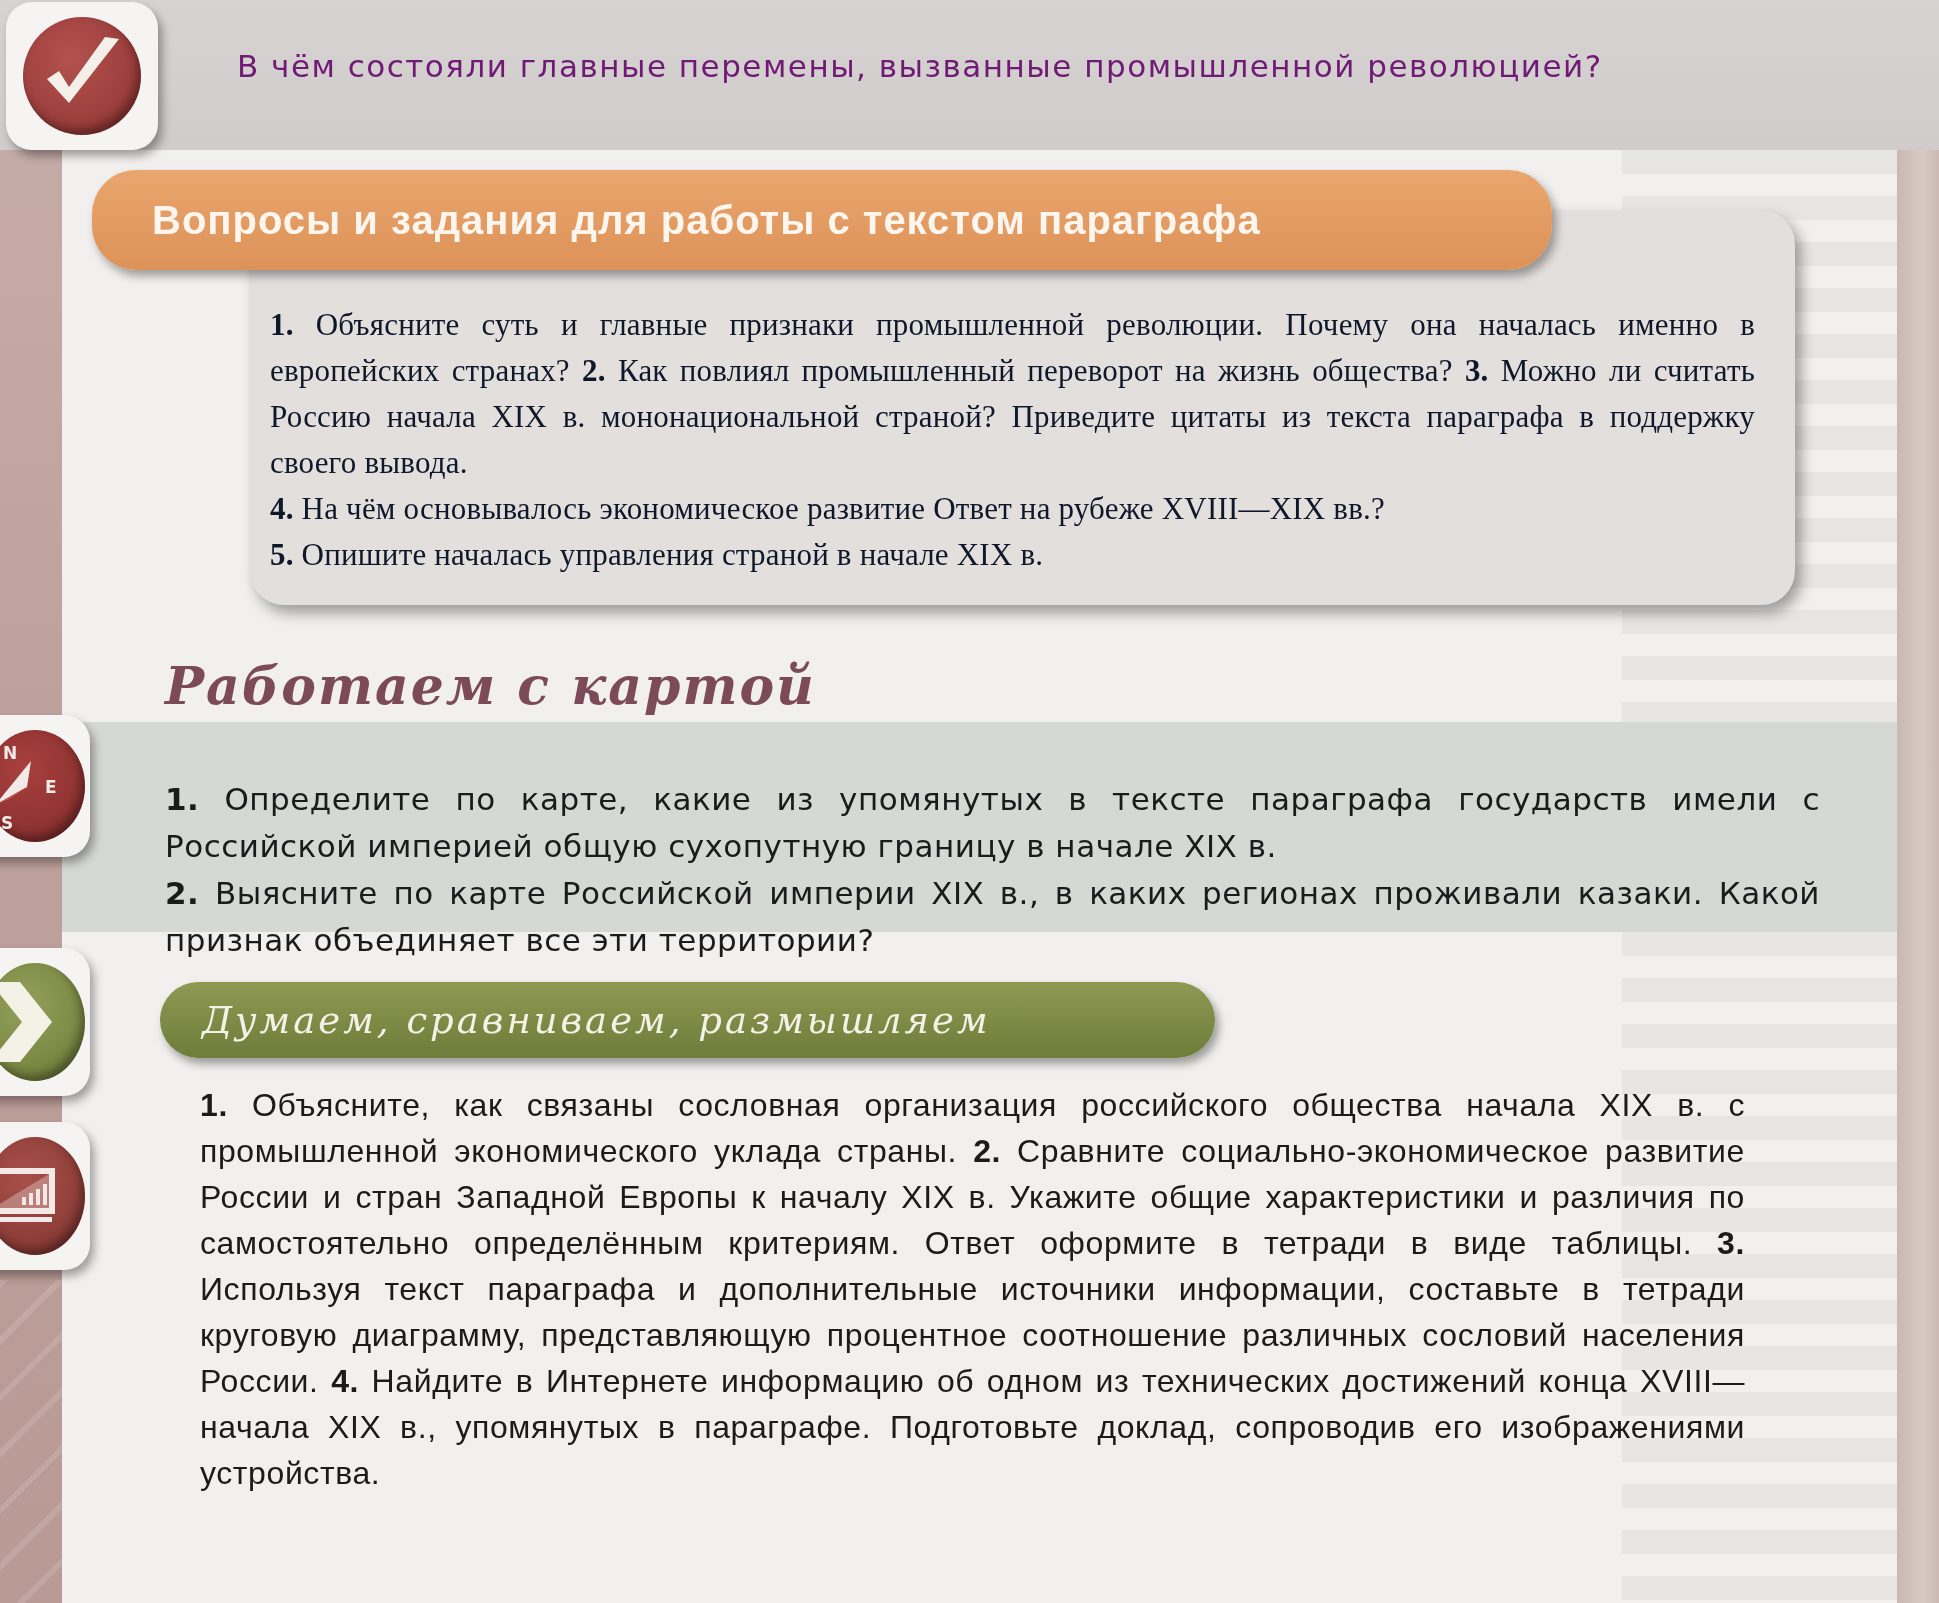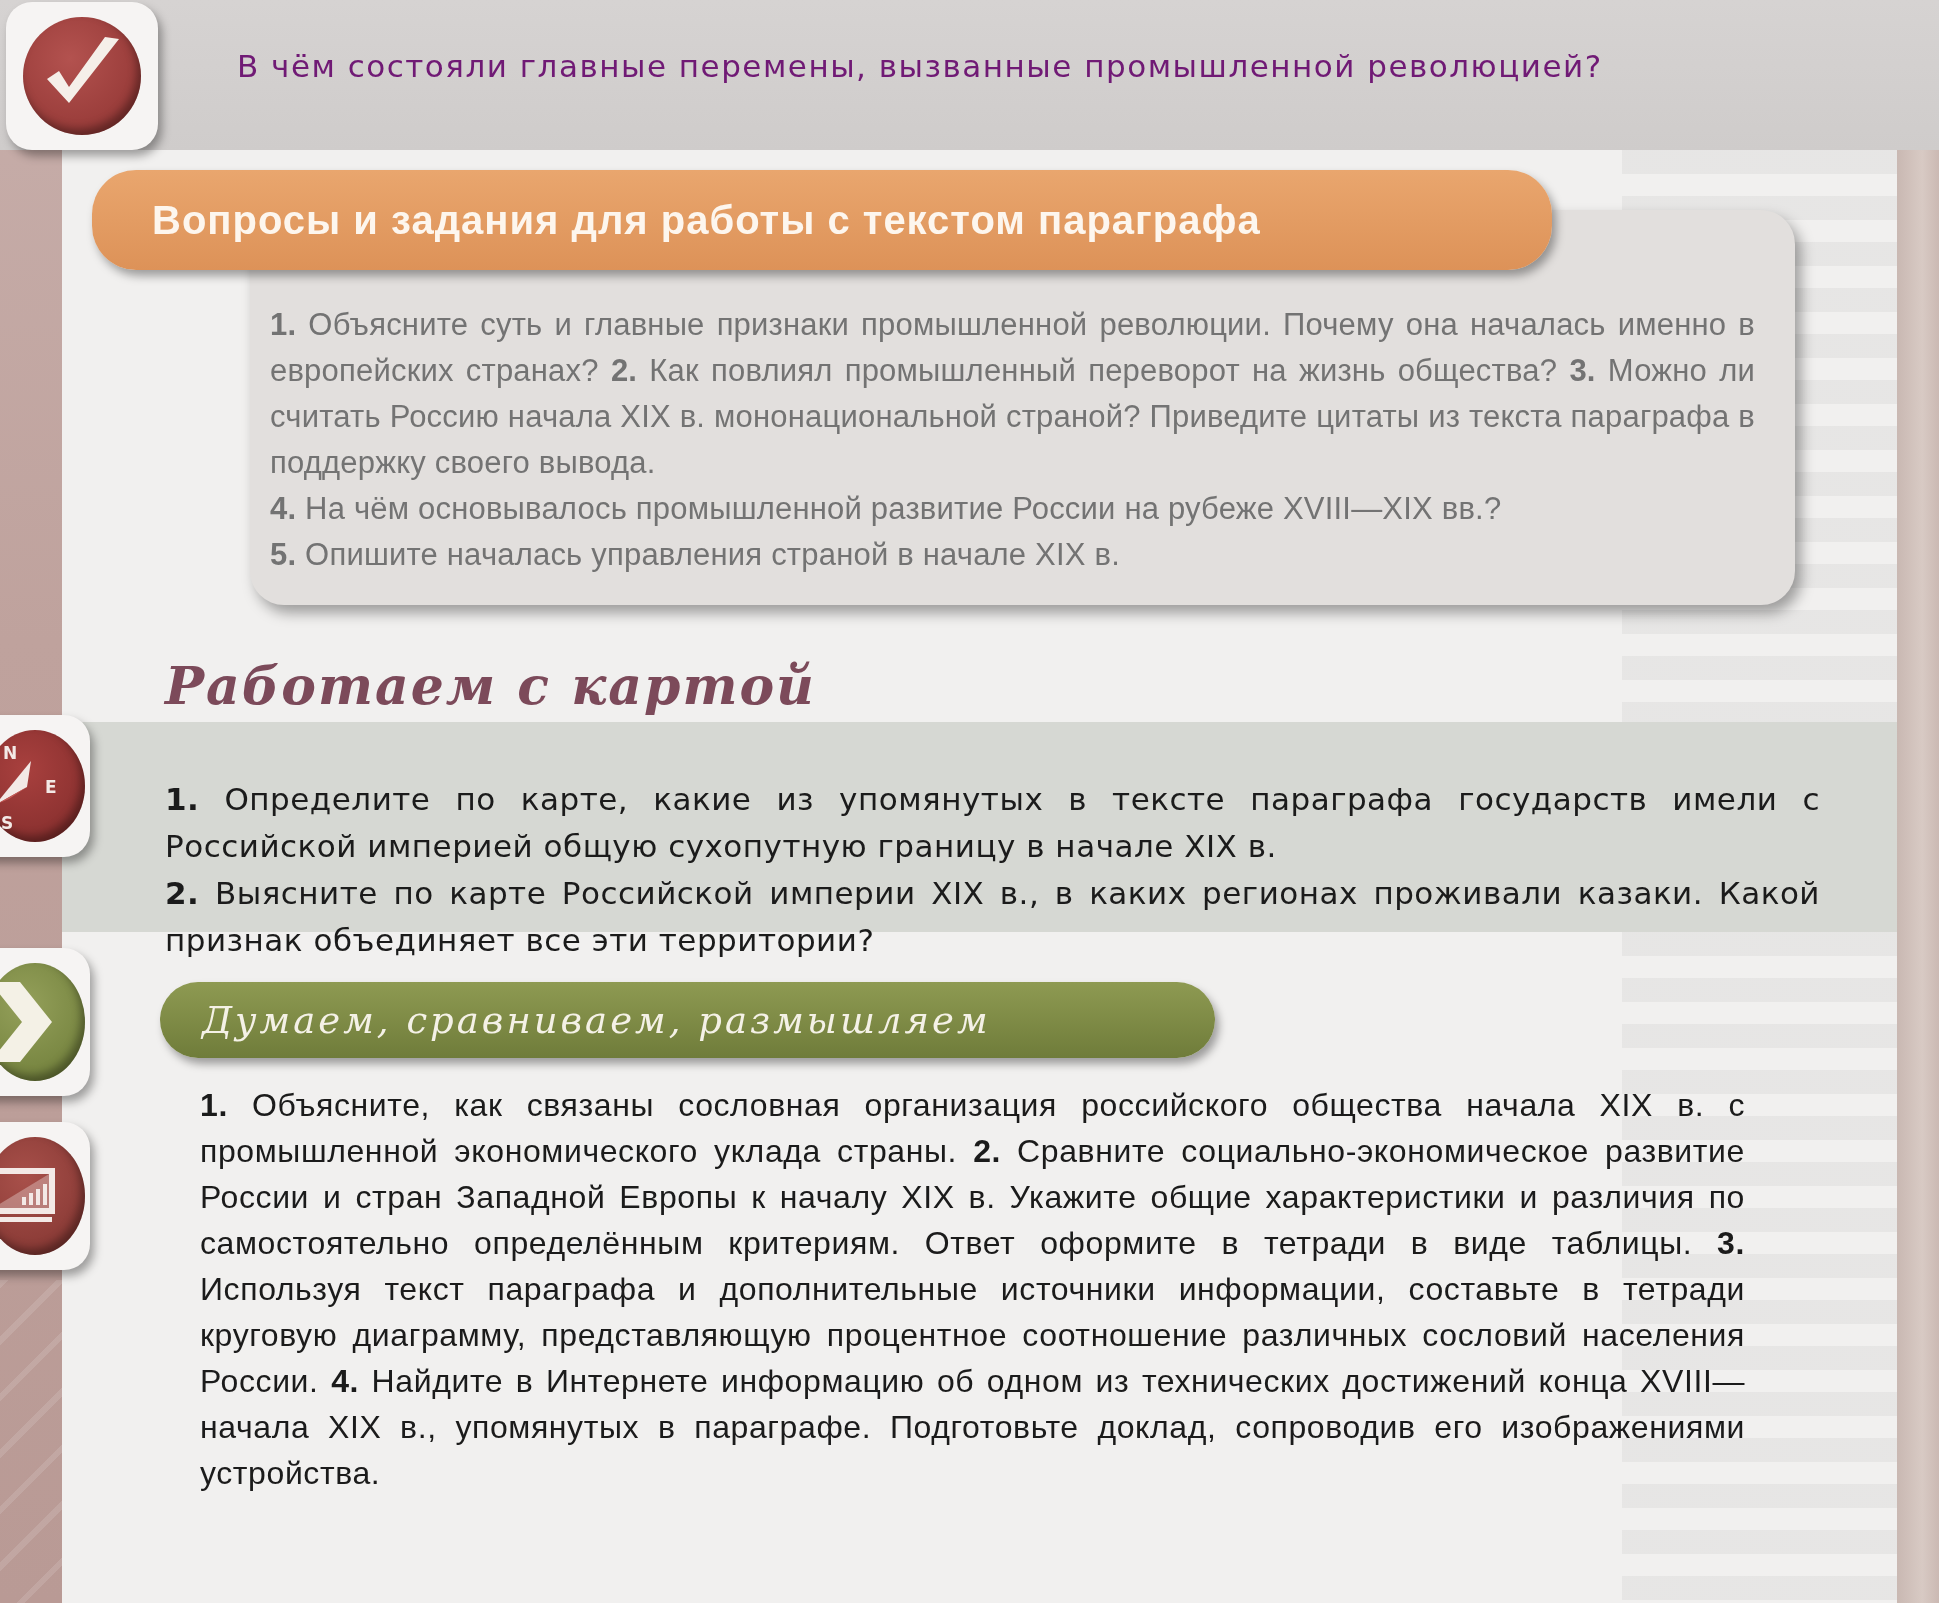--- a/index.html
+++ b/index.html
@@ -66,22 +66,22 @@
       color: #fdf6ee; font-family: "Liberation Sans", sans-serif; font-weight: bold;
       font-size: 40px; letter-spacing: 1px;
     }
     .tasks-box {
       position: absolute; left: 250px; top: 210px; width: 1545px; height: 395px;
       background: #e2dfdd; border-radius: 34px;
       box-shadow: 6px 8px 14px rgba(0,0,0,0.35);
       padding: 92px 40px 0 20px;
     }
     .tasks-text {
-      font-family: Liberation Sans, sans-serif; font-size: 31px; line-height: 46px;
-      color: #737373; text-align: justify; letter-spacing: 0.2px;
+      font-family: Liberation Serif, serif; font-size: 31px; line-height: 46px;
+      color: #0f172a; text-align: justify; letter-spacing: 0.2px;
     }
     .tasks-text b { font-weight: bold; }
     
     .map-heading {
       position: absolute; left: 165px; top: 655px;
       font-family: "DejaVu Serif", serif; font-style: italic; font-weight: bold;
       font-size: 52px; color: #7c4a5a; letter-spacing: 2px;
     }
     .map-band {
       position: absolute; left: 62px; top: 722px; width: 1835px; height: 210px;
@@ -127,21 +127,21 @@
       </svg>
   </div>
 </div>
 <div class="top-question">В чём состояли главные перемены, вызванные промышленной революцией?</div>
 
 <div class="tasks-box">
   <p class="tasks-text">
     <b>1.</b> <span>Объясните суть и главные признаки промышленной революции. Почему она началась именно в европейских странах?</span>
     <b>2.</b> <span>Как повлиял промышленный переворот на жизнь общества?</span>
     <b>3.</b> <span>Можно ли считать Россию начала XIX в. мононациональной страной? Приведите цитаты из текста параграфа в поддержку своего вывода.</span><br>
-    <b>4.</b> <span>На чём основывалось промышленной развитие России на рубеже XVIII—XIX вв.?</span><br>
+    <b>4.</b> <span>На чём основывалось экономическое развитие Ответ на рубеже XVIII—XIX вв.?</span><br>
     <b>5.</b> <span>Опишите началась управления страной в начале XIX в.</span>
   </p>
 </div>
 <div class="orange-pill">
   <span>Вопросы и задания для работы с текстом параграфа</span>
 </div>
 
 <div class="map-heading">Работаем с картой</div>
 <div class="map-band"></div>
 <div class="icon-tile" style="left:-20px;top:715px;width:110px;height:142px;border-radius:0 26px 26px 0;">

